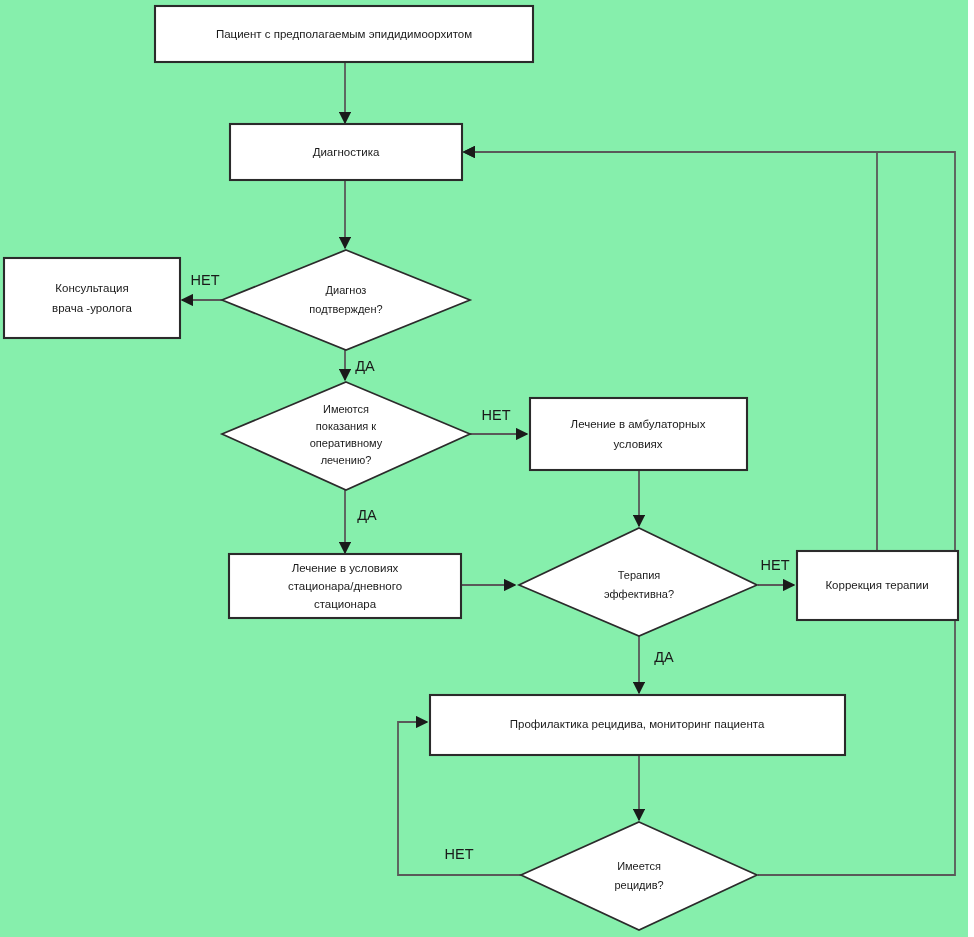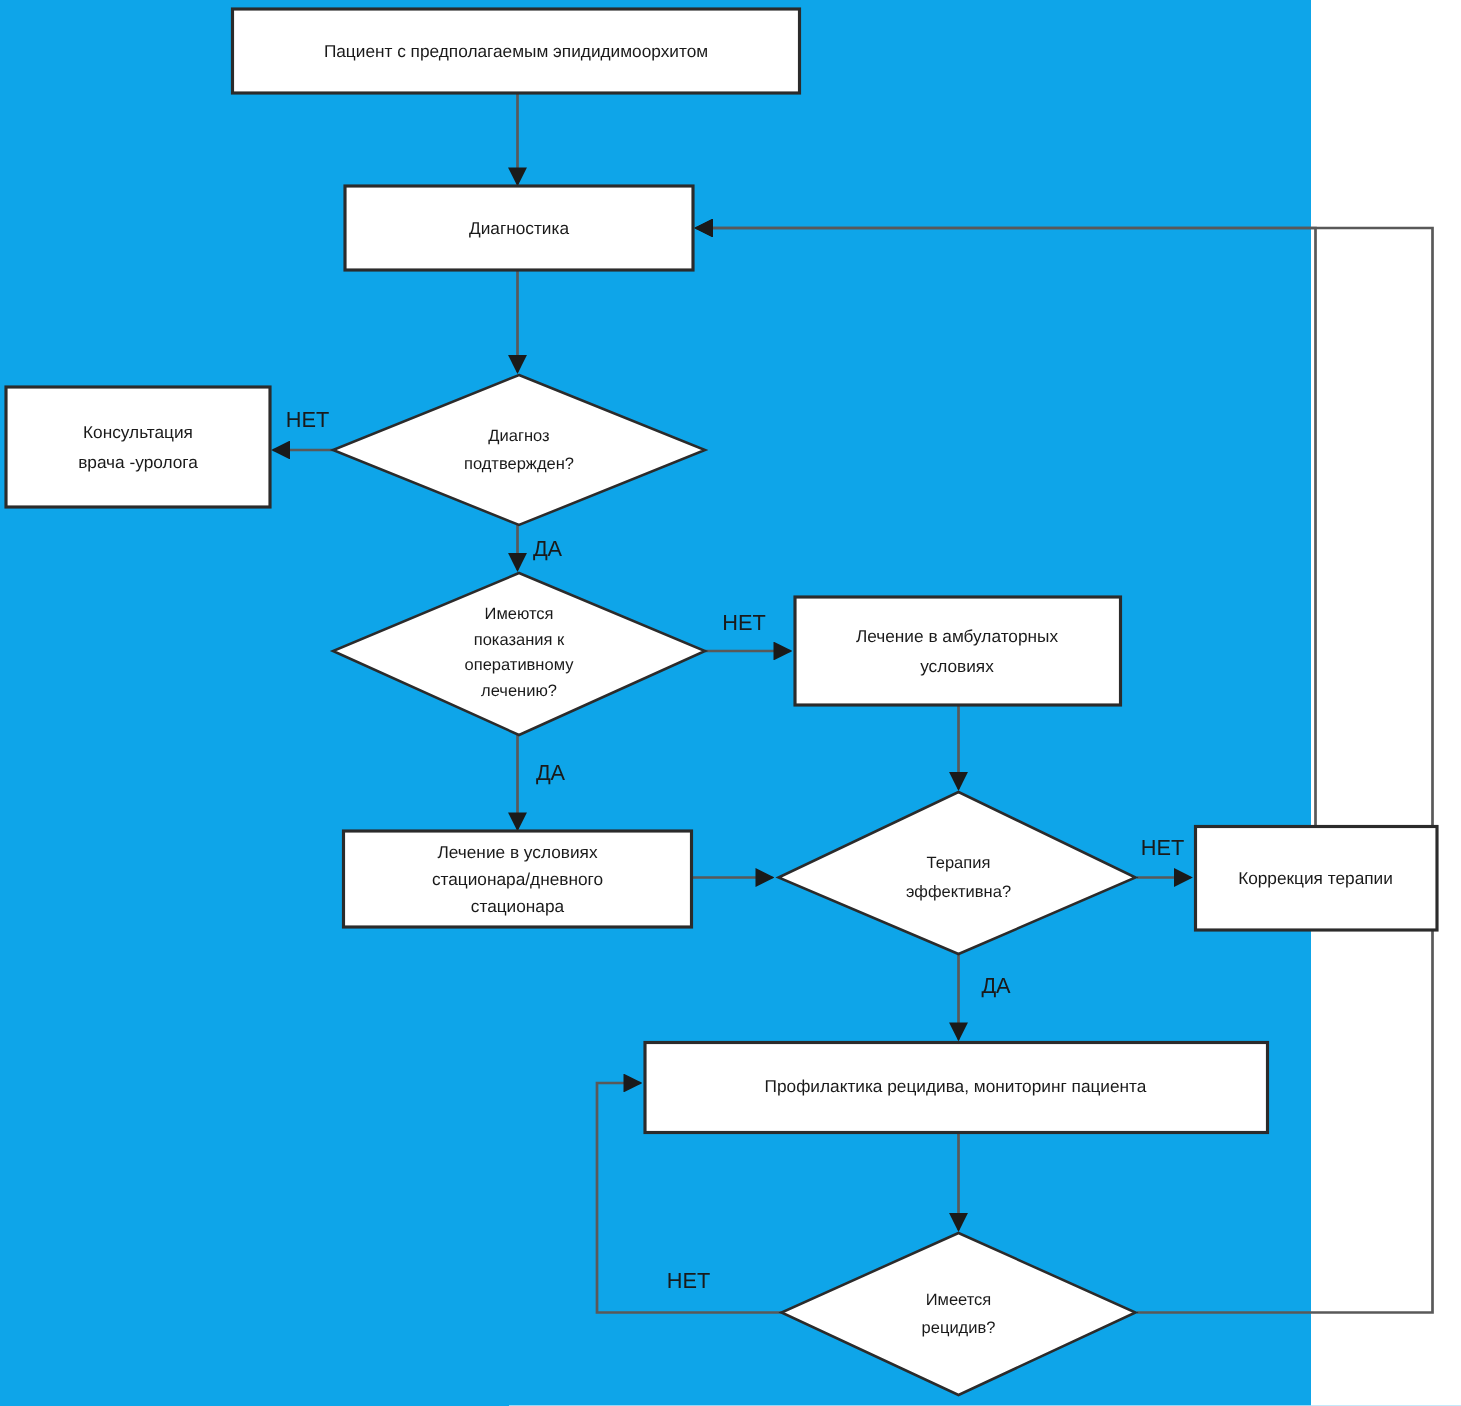--- a/index.html
+++ b/index.html
@@ -8,23 +8,23 @@
     background: #ffffff;
   }
   body {
     width: 974px;
     height: 937px;
     font-family: "Liberation Sans", sans-serif;
     overflow: hidden;
   }
   #flowchart-root {
     position: relative;
-    width: 874px;
+    width: 968px;
     height: 937px;
-    background: #0ea5e9;
+    background: #86efac;
   }
   svg.chart-canvas {
     position: absolute;
     top: 0;
     left: 0;
     width: 974px;
     height: 937px;
   }
   .node-shape {
     fill: #ffffff;

